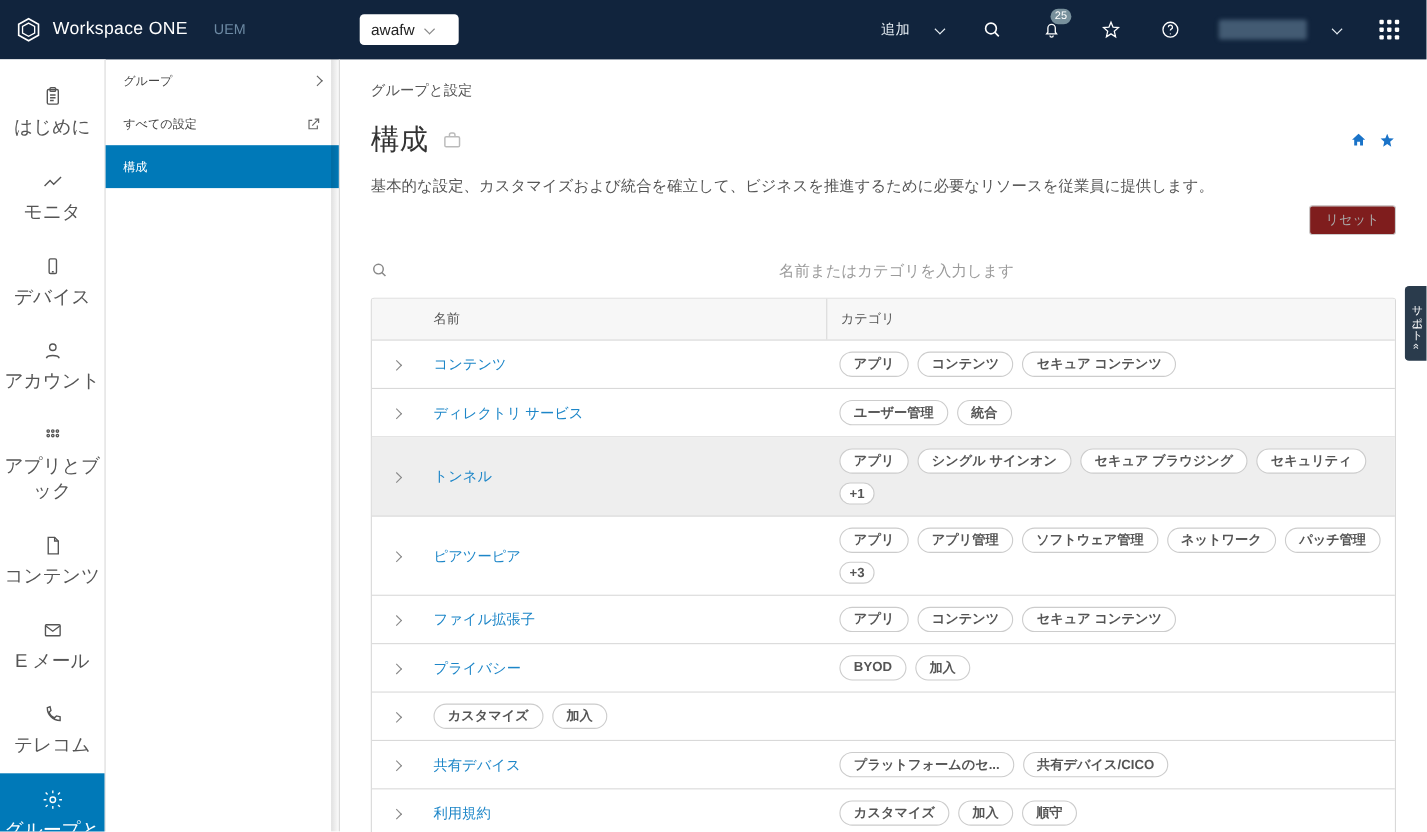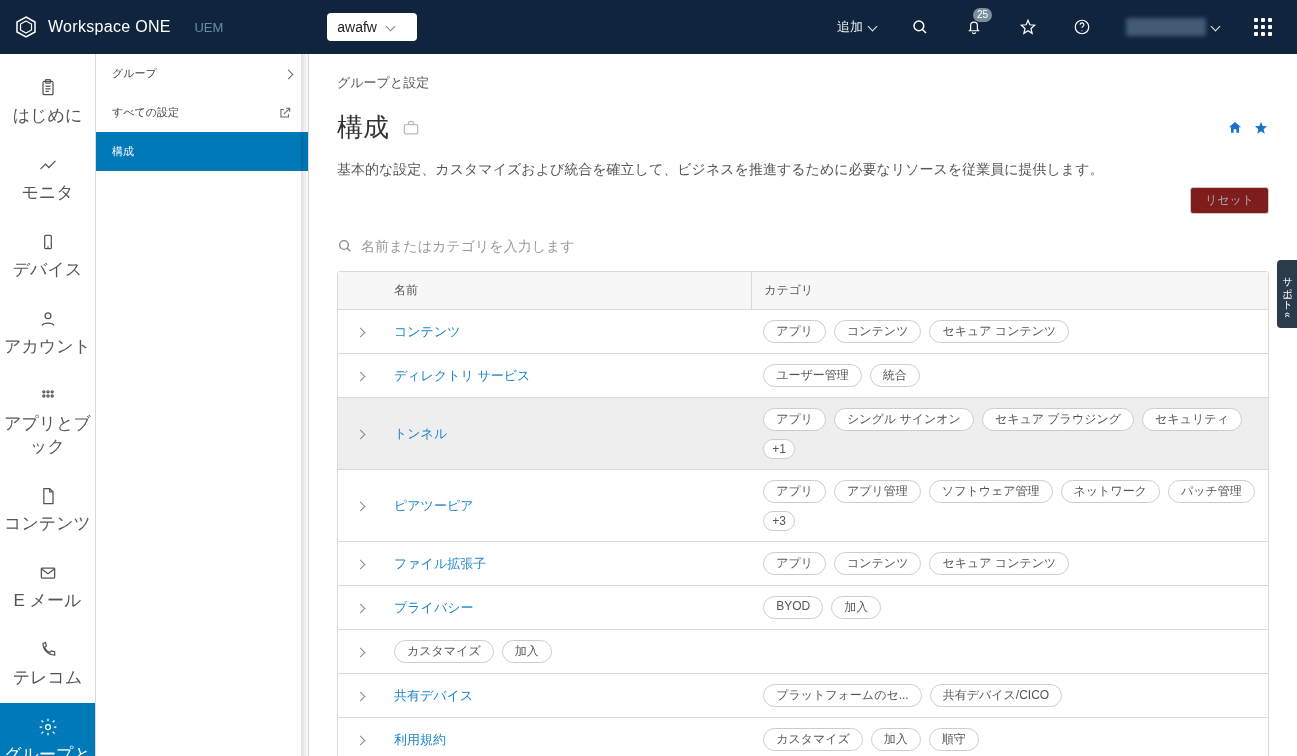--- a/index.html
+++ b/index.html
@@ -42,21 +42,21 @@
     background: #fff; color: #222;
     border-radius: 4px;
     height: 28px; min-width: 90px;
     display: flex; align-items: center;
     padding: 0 10px; gap: 10px;
     font-size: 14px;
     margin-left: 90px;
   }
   .tenant-select .chev { color: #888; }
   .header-spacer { flex: 1; }
-  .h-item { display: flex; align-items: center; gap: 6px; color: #e6edf3; padding: 0 10px; height: 100%; cursor: pointer; }
+  .h-item { display: flex; align-items: center; gap: 24px; color: #e6edf3; padding: 0 10px; height: 100%; cursor: pointer; }
   .h-icon { width: 40px; display:flex; justify-content:center; align-items:center; height:100%; position:relative; cursor:pointer; }
   .badge {
     position: absolute; top: 8px; right: 2px;
     background: #78909c; color: #fff; font-size: 10px; border-radius: 8px;
     padding: 1px 4px; line-height: 12px;
   }
   .user-blur { width: 80px; height: 18px; background: #435b73; border-radius: 2px; filter: blur(2px); }
   .apps-grid { display:grid; grid-template-columns: repeat(3, 4px); grid-auto-rows:4px; gap:3px; }
   .apps-grid span { background:#fff; border-radius:1px; }
 
@@ -102,37 +102,37 @@
   .desc { margin:16px 0 8px; color:#565656; font-size:14px; }
 
   .reset-row { display:flex; justify-content:flex-end; }
   .btn-ghost {
     border:1px solid #ccc; color:#aaa; background:#7f1d1d;
     padding:4px 14px; border-radius:3px; font-size:12px; cursor:not-allowed;
   }
 
   .search-row { margin-top:18px; display:flex; align-items:center; gap:8px; border-bottom:1px solid transparent; }
   .search-row svg { color:#888; }
-  .search-input { border:none; outline:none; font-size:14px; flex:1; padding:6px 0; color:#be185d; }
+  .search-input { border:none; outline:none; font-size:14px; flex:1; padding:6px 0; color:#be185d;text-align:center; }
   .search-input::placeholder { color:#9a9a9a; }
 
   .table { border:1px solid var(--border); border-radius:3px; margin-top:10px; }
   .thead, .trow { display:grid; grid-template-columns: 44px 1fr 1.4fr; align-items:center; }
   .thead { background:#f7f7f7; border-bottom:1px solid var(--border); font-size:12px; color:#555; }
   .thead > div, .trow > div { padding:10px 12px; }
   .thead .col-cat { border-left:1px solid var(--border); }
   .trow { border-bottom:1px solid var(--border); }
   .trow:last-child { border-bottom:none; }
   .trow.hovered { background: var(--hover-row); }
   .expand { color:#888; cursor:pointer; text-align:center; }
   .name { color: var(--link); cursor:pointer; }
   .tags { display:flex; flex-wrap:wrap; gap:8px; padding:8px 12px; }
   .tag {
     border:1px solid var(--tag-border); border-radius:12px; padding:2px 12px;
-    font-size:12px; color:#555; background:#fff; white-space:nowrap;
+    font-size:12px; color:#555; background:#fff; white-space:nowrap;font-weight:bold;
   }
   .tag.more { min-width:28px; text-align:center; padding:2px 8px; }
 
   
   .side-tab { position:absolute; right:0; top:260px; width:20px; background:#2a3b4c; color:#fff;
     writing-mode:vertical-rl; text-align:center; font-size:10px; padding:10px 2px; border-radius:4px 0 0 4px;
     display:flex; align-items:center; gap:8px;}
   .side-tab .chev { font-size:10px; }
 
   .chev-down::after { content:""; display:inline-block; width:6px; height:6px; border-right:1.5px solid currentColor; border-bottom:1.5px solid currentColor; transform:rotate(45deg); margin-bottom:2px;}

